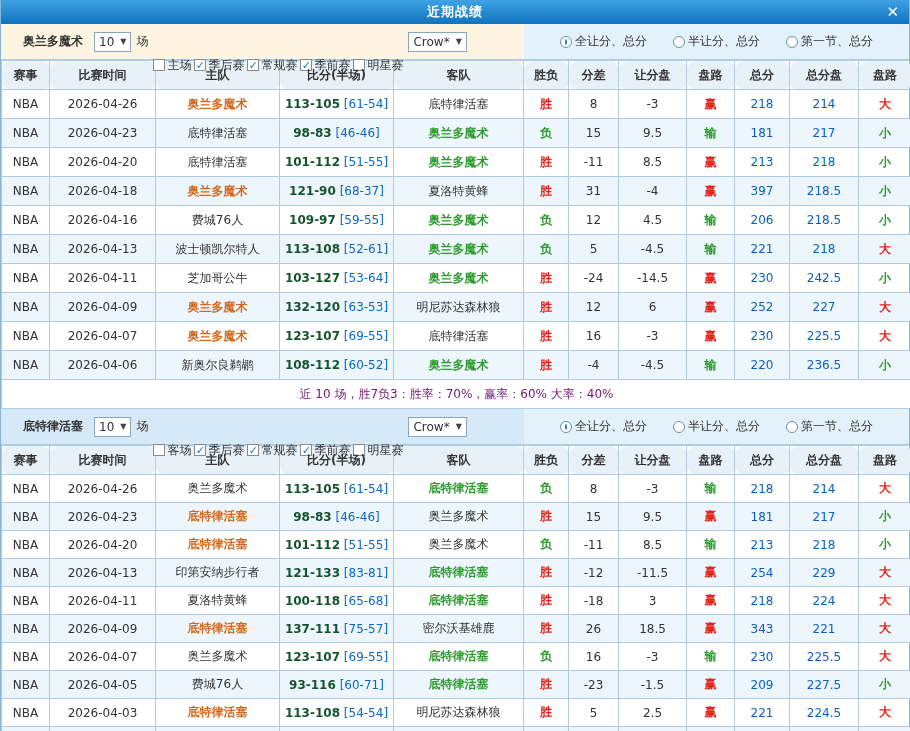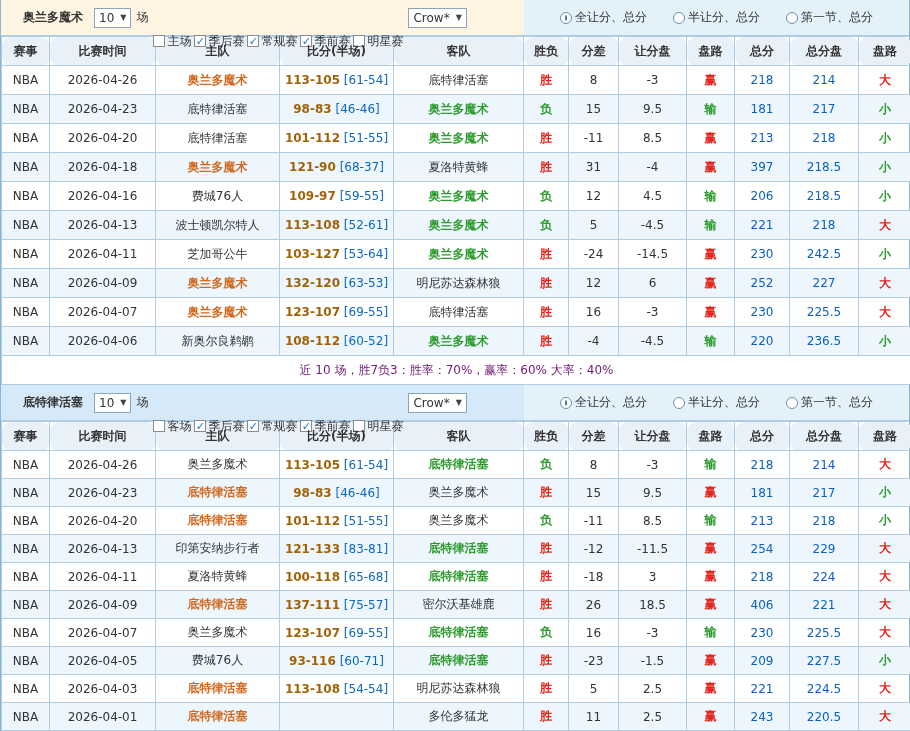--- a/index.html
+++ b/index.html
@@ -22,31 +22,35 @@
   .radio{display:inline-flex;align-items:center;gap:3px;cursor:pointer;}
   .rdot{width:12px;height:12px;border:1px solid #6f8fa8;border-radius:50%;background:#fff;display:inline-flex;align-items:center;justify-content:center;box-sizing:border-box;}
   .rdot.sel::after{content:"";width:6px;height:6px;border-radius:50%;background:#2176c0;}
   table.games{width:100%;border-collapse:collapse;table-layout:fixed;}
   .games th,.games td{border:1px solid #aecde5;text-align:center;height:28px;padding:0 2px;overflow:hidden;white-space:nowrap;}
   .games th{background:#e9f1f8;font-weight:bold;color:#333;border-radius:9px;}
   tbody[data-tbody] tr:nth-child(even){background:#edf6fd;}
   .section-2 .games td{height:27px;}
   .team-home-focal{color:#d2691e;font-weight:bold;}
   .team-away-focal{color:#2e9b2e;font-weight:bold;}
-  .score{font-weight:bold;color:#a16207;}
+  .score{font-weight:bold;color:#14532d;}
   .half{color:#0a68c4;}
   .c-red{color:#e5231b;font-weight:bold;}
   .c-green{color:#2e9b2e;font-weight:bold;}
   .c-blue{color:#0a5fc0;}
   .summary td{color:#701a75;background:#fff;height:28px;}
 </style>
 </head>
 <body>
 
 <div class="window">
+  <div class="titlebar">
+    <span class="title">近期战绩</span>
+    <span class="close">✕</span>
+  </div>
 
   <div class="section section-1">
     <div class="filterbar fb-cream">
       <div class="filter-left">
         <span class="teamname">奥兰多魔术</span>
         <span class="sel">
           <span>10</span>
           <span class="arr">▼</span>
         </span>
         <span class="suffix">场</span>
@@ -429,21 +433,21 @@
           <tr>
             <td>NBA</td>
             <td>2026-04-09</td>
             <td class="team-home-focal">底特律活塞</td>
             <td><span class="score">137-111</span> <span class="half">[75-57]</span></td>
             <td>密尔沃基雄鹿</td>
             <td class="c-red">胜</td>
             <td>26</td>
             <td>18.5</td>
             <td class="c-red">赢</td>
-            <td class="c-blue">406</td>
+            <td class="c-blue">343</td>
             <td class="c-blue">221</td>
             <td class="c-red">大</td>
           </tr>
           <tr>
             <td>NBA</td>
             <td>2026-04-07</td>
             <td>奥兰多魔术</td>
             <td><span class="score">123-107</span> <span class="half">[69-55]</span></td>
             <td class="team-away-focal">底特律活塞</td>
             <td class="c-green">负</td>

